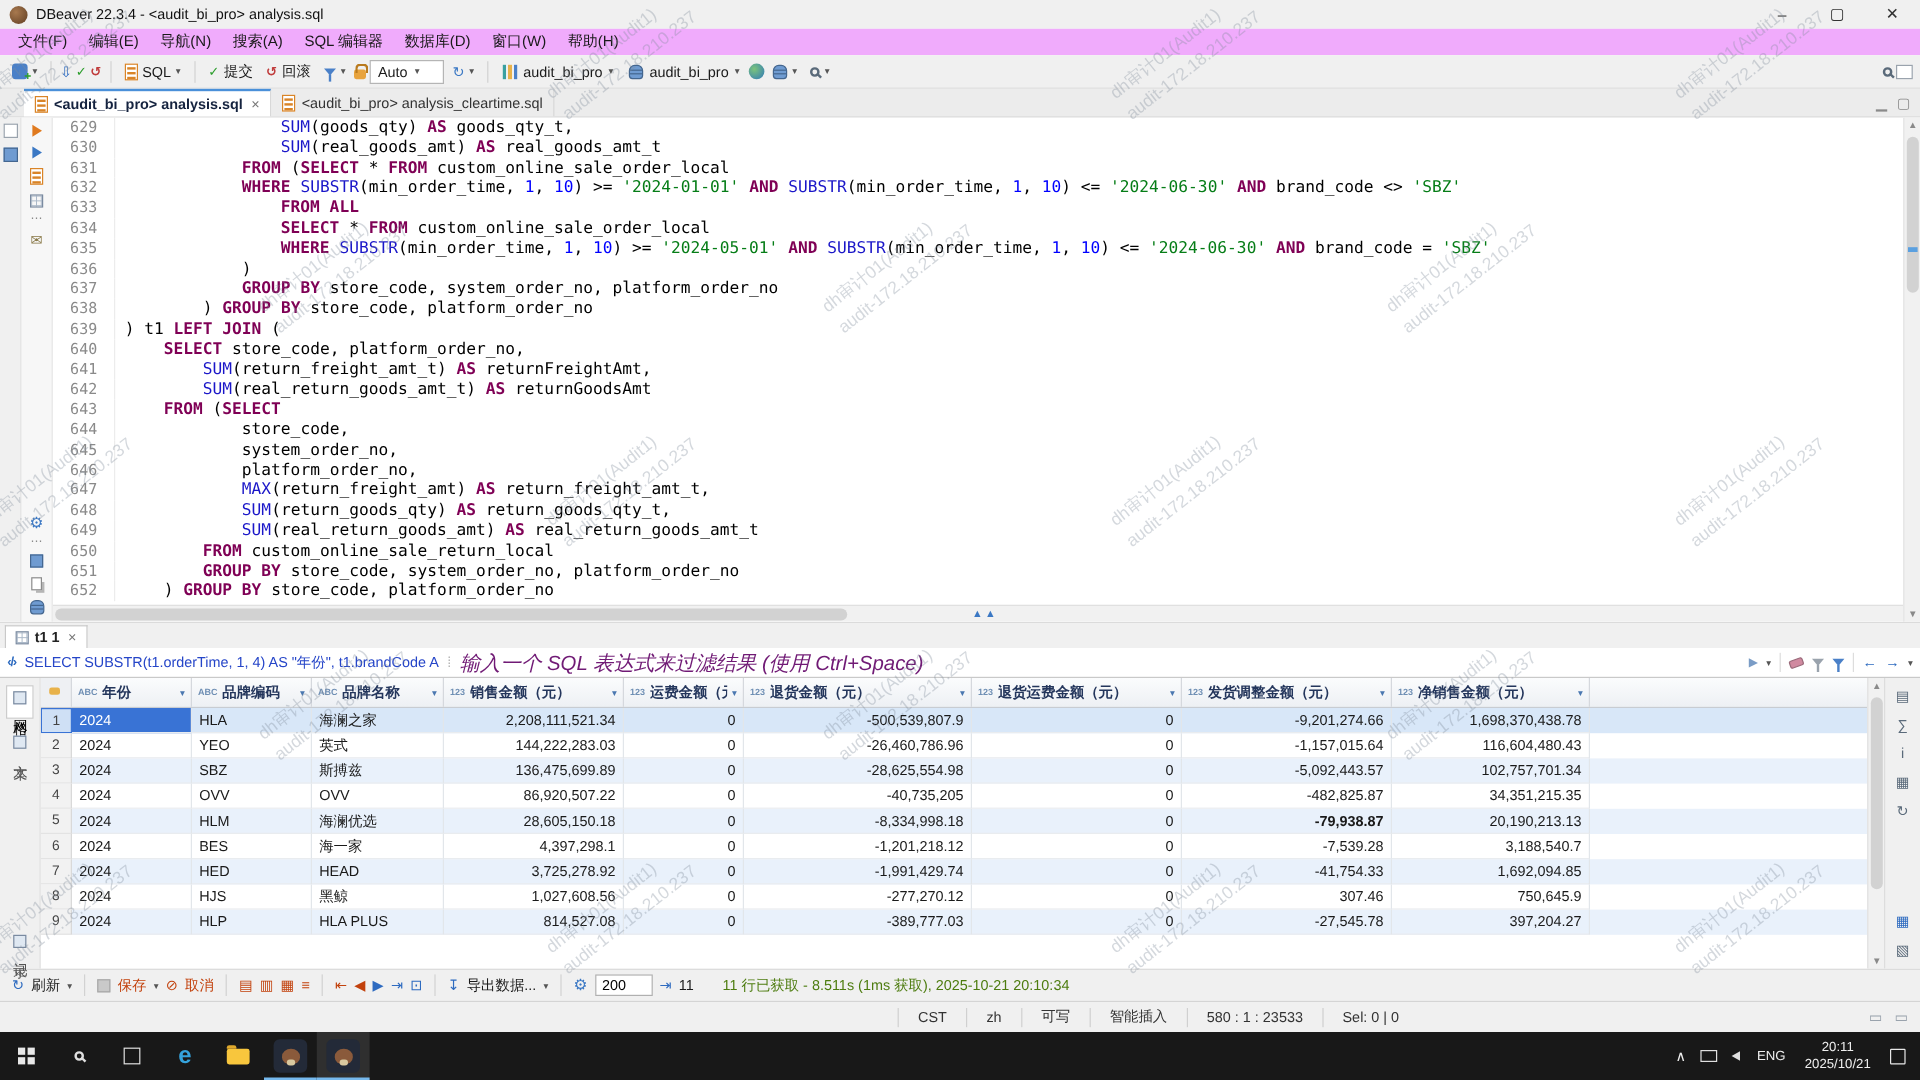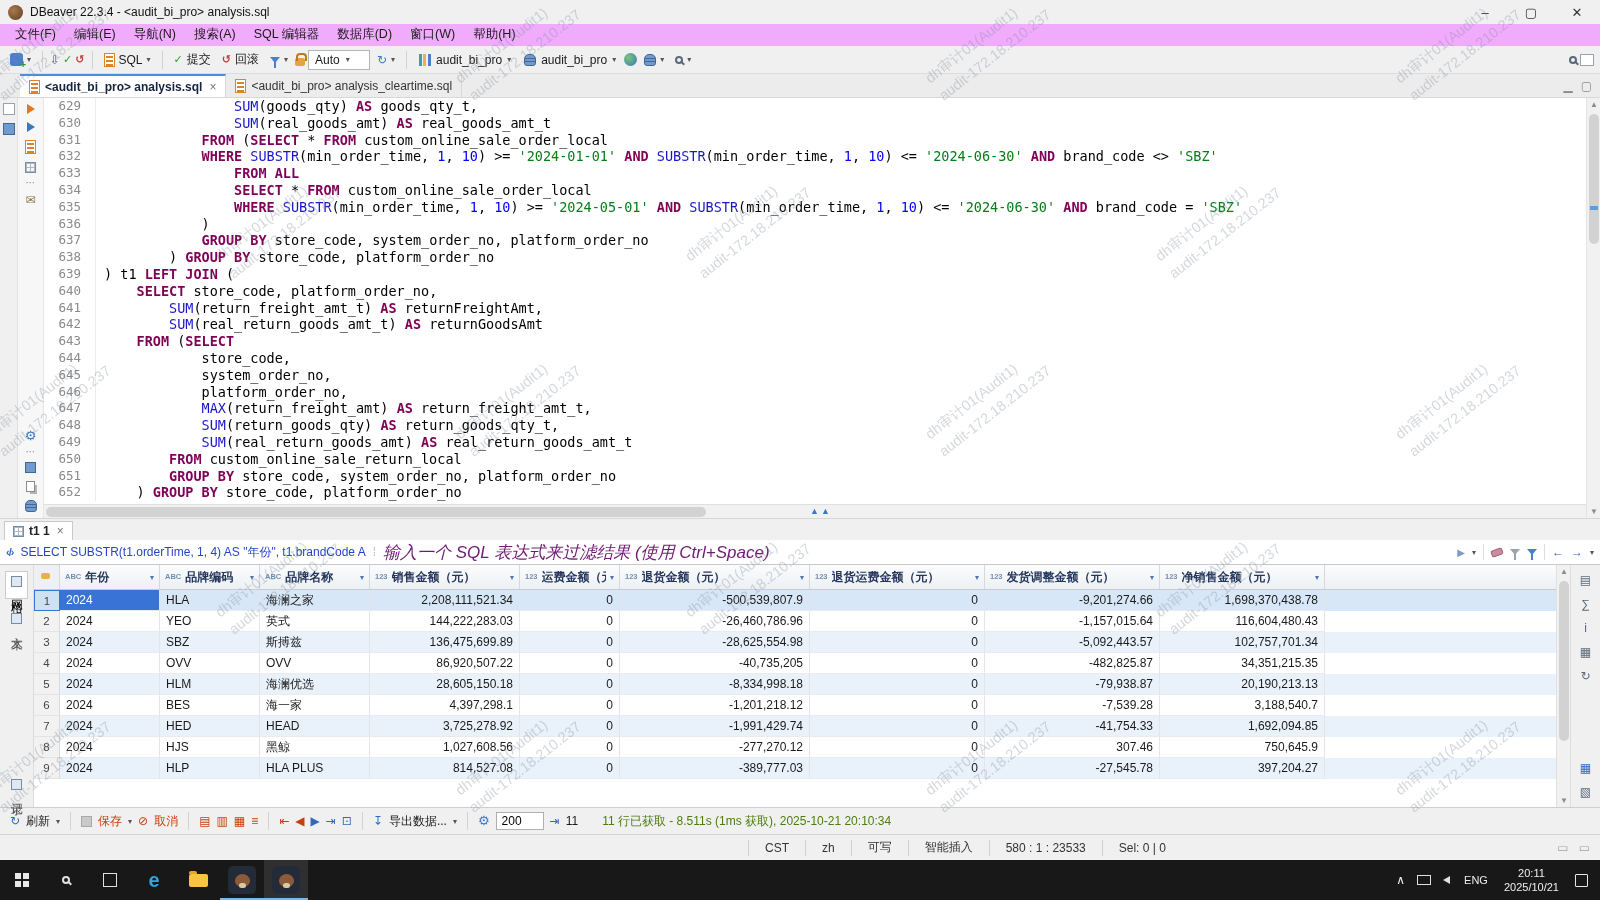--- a/index.html
+++ b/index.html
@@ -544,21 +544,21 @@
           </div>
           <div class="g-row odd">
             <div class="g-rn">5</div>
             <div class="g-c" style="width: 100px;">2024</div>
             <div class="g-c" style="width: 100px;">HLM</div>
             <div class="g-c" style="width: 110px;">海澜优选</div>
             <div class="g-c num" style="width: 150px;">28,605,150.18</div>
             <div class="g-c num" style="width: 100px;">0</div>
             <div class="g-c num" style="width: 190px;">-8,334,998.18</div>
             <div class="g-c num" style="width: 175px;">0</div>
-            <div class="g-c num" style="width: 175px;">-79,938.87</div>
+            <div class="g-c num" style="width: 175px; font-weight: bold;">-79,938.87</div>
             <div class="g-c num" style="width: 165px;">20,190,213.13</div>
           </div>
           <div class="g-row">
             <div class="g-rn">6</div>
             <div class="g-c" style="width: 100px;">2024</div>
             <div class="g-c" style="width: 100px;">BES</div>
             <div class="g-c" style="width: 110px;">海一家</div>
             <div class="g-c num" style="width: 150px;">4,397,298.1</div>
             <div class="g-c num" style="width: 100px;">0</div>
             <div class="g-c num" style="width: 190px;">-1,201,218.12</div>

